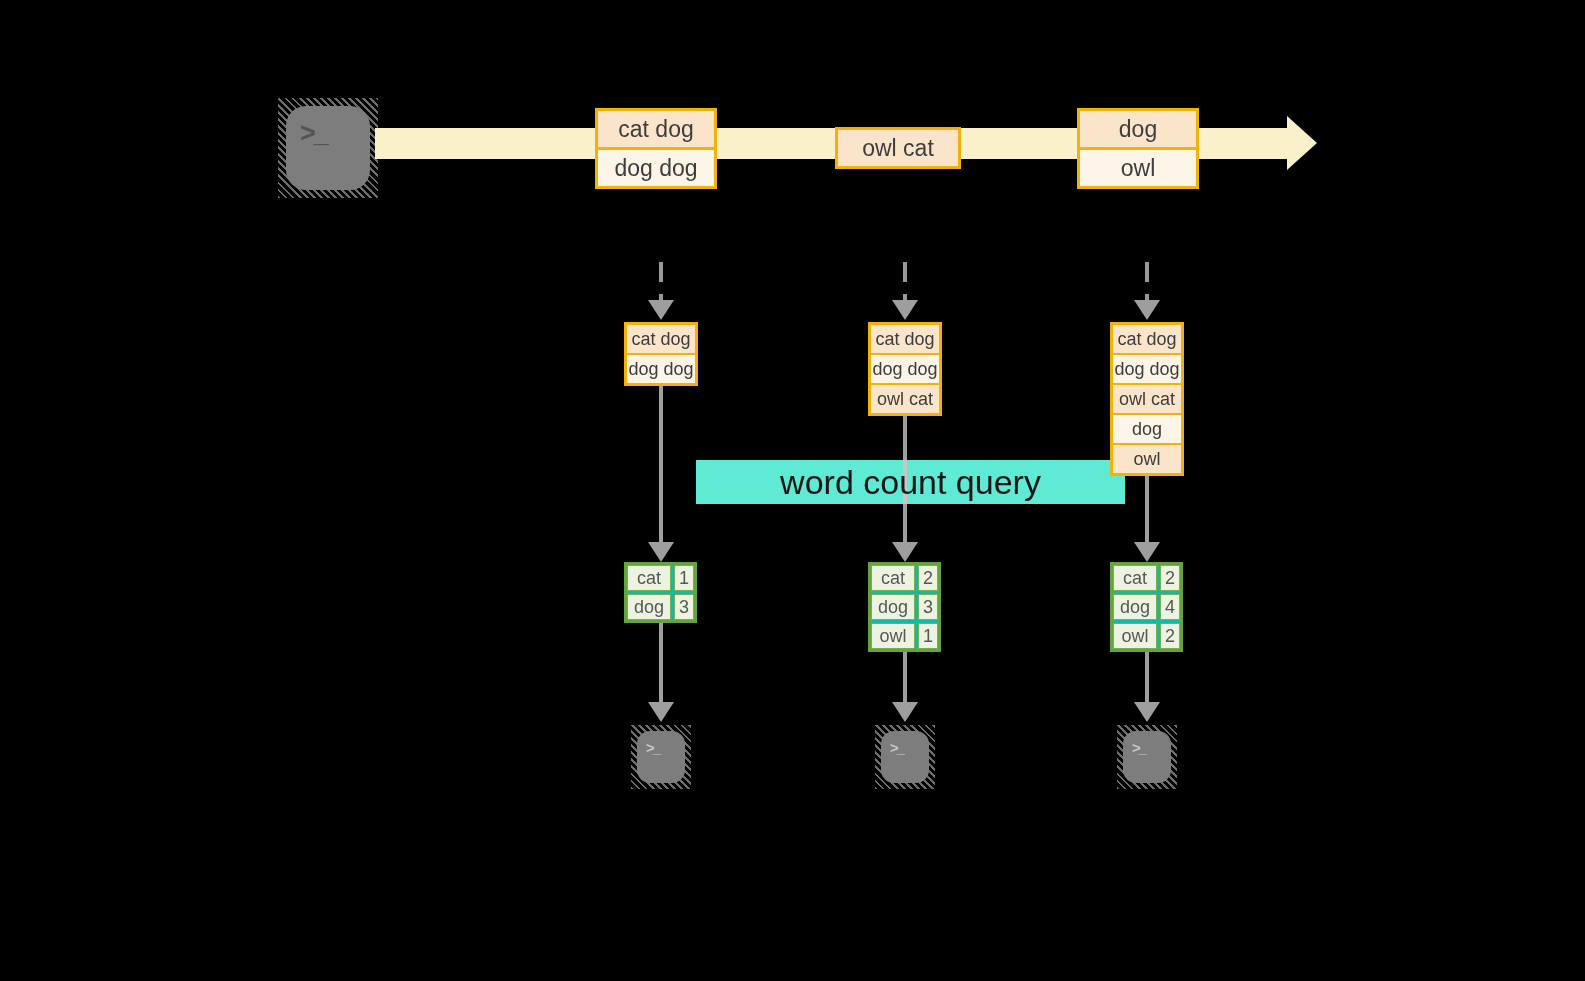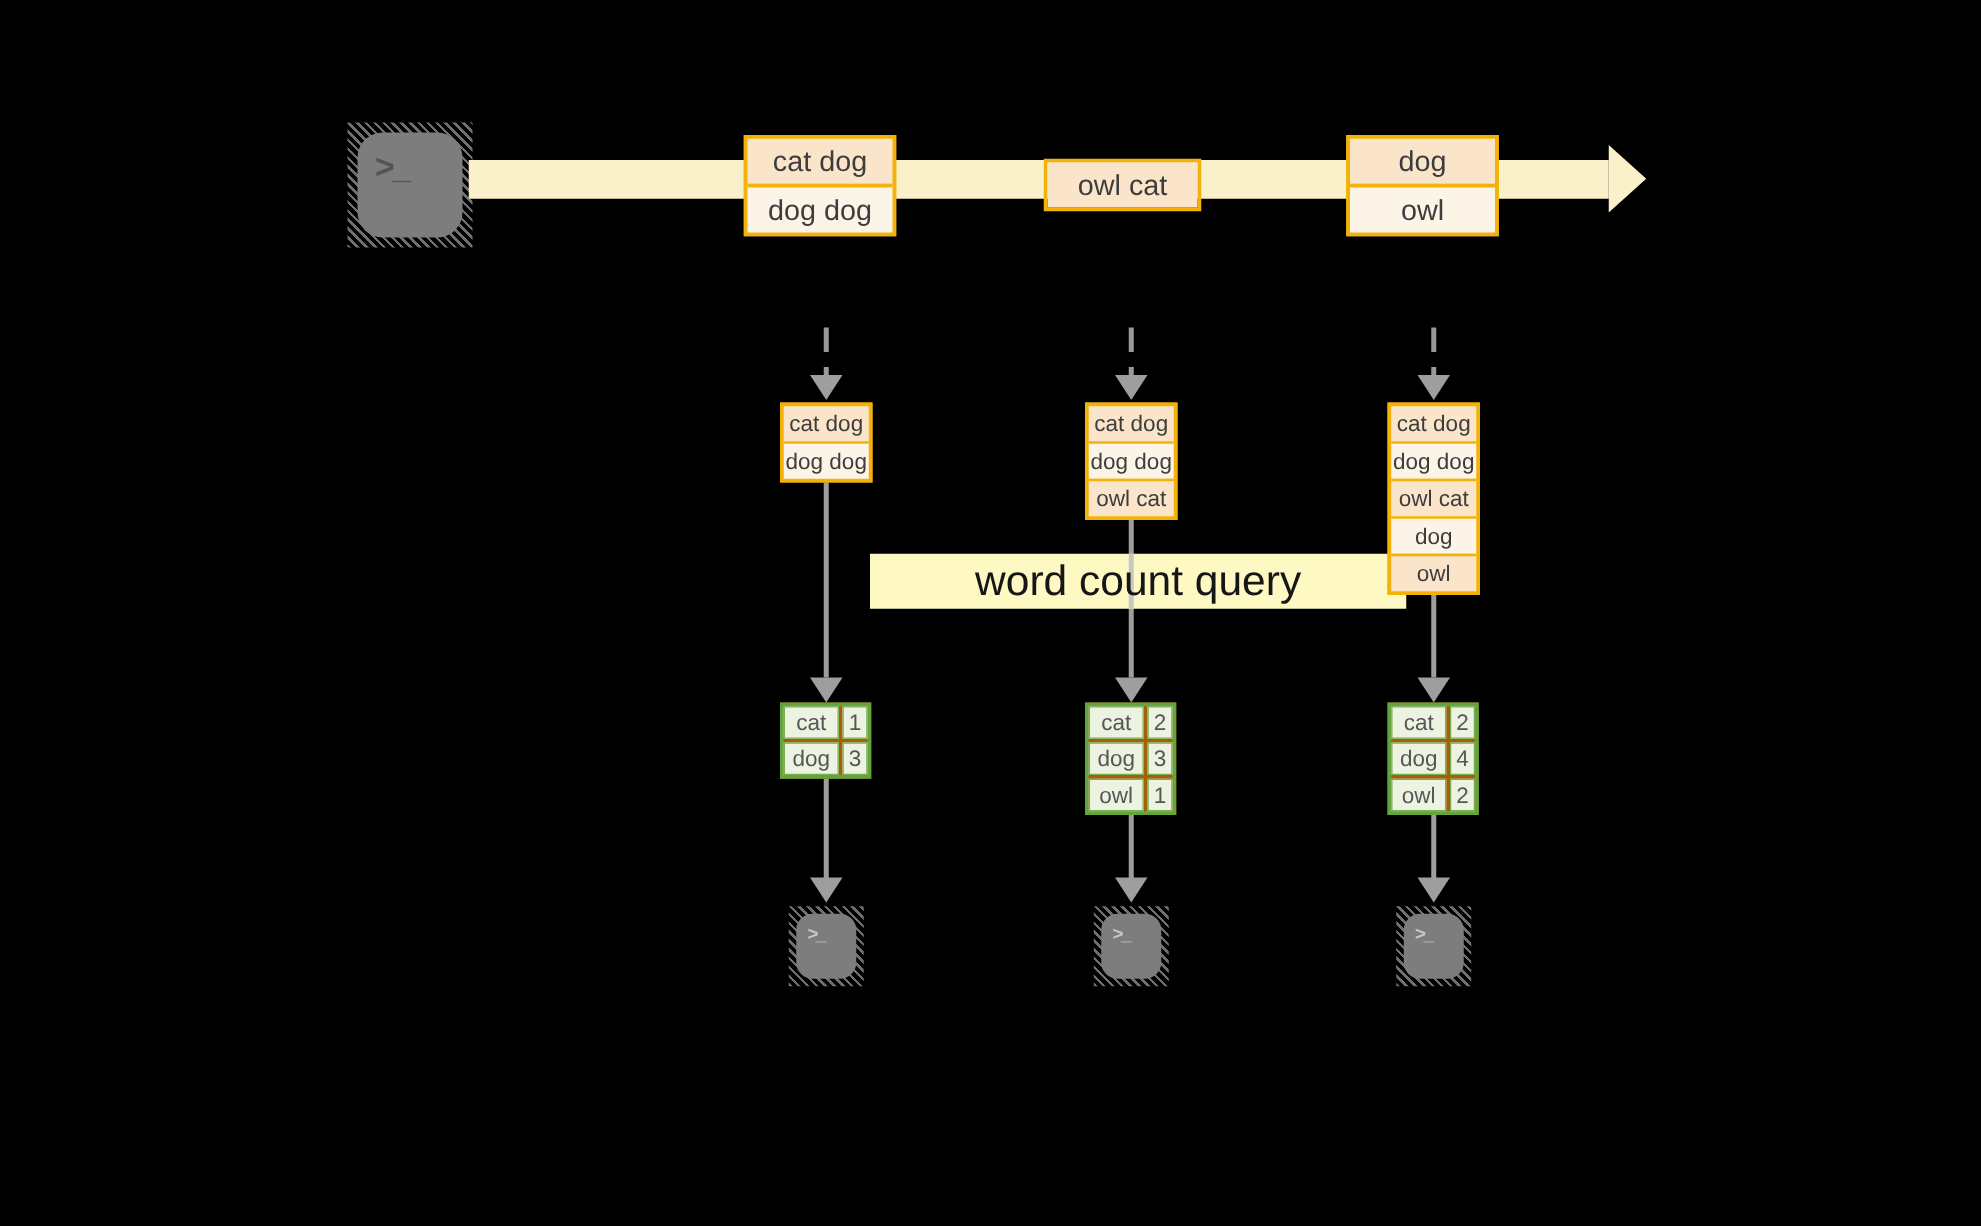--- a/index.html
+++ b/index.html
@@ -55,28 +55,28 @@
   
   .dline{position:absolute;width:4px;z-index:0;
     background:repeating-linear-gradient(180deg,#999 0 20px,rgba(0,0,0,0) 20px 32px);}
   .sline{position:absolute;width:4px;background:var(--gray);z-index:0;}
   .ahead{position:absolute;width:0;height:0;z-index:0;
     border-left:13px solid transparent;border-right:13px solid transparent;
     border-top:20px solid var(--gray);}
   
   .gtable{
     position:absolute;width:73px;box-sizing:border-box;border:3px solid var(--green);
-    background:#a16207;display:grid;grid-template-columns:44px 20px;gap:3px;z-index:2;
+    background:#14b8a6;display:grid;grid-template-columns:44px 20px;gap:3px;z-index:2;
   }
   .gcell{
     height:26px;box-sizing:border-box;border:1px solid #79ae52;background:var(--green-fill);
     display:flex;align-items:center;justify-content:center;font-size:18px;color:#575757;
   }
   
-  .banner{position:absolute;left:696px;top:443px;width:429px;height:44px;background:#fef9c3;z-index:1;}
+  .banner{position:absolute;left:696px;top:460px;width:429px;height:44px;background:#5eead4;z-index:1;}
   .banner-line{position:absolute;left:207px;top:0;width:4px;height:44px;background:#c7c7c7;}
   .banner-text{
     position:relative;z-index:2;width:100%;height:100%;display:flex;align-items:center;justify-content:center;
     font-size:34px;color:#161616;
   }
 </style>
 </head>
 <body>
 
 <div class="canvas">

